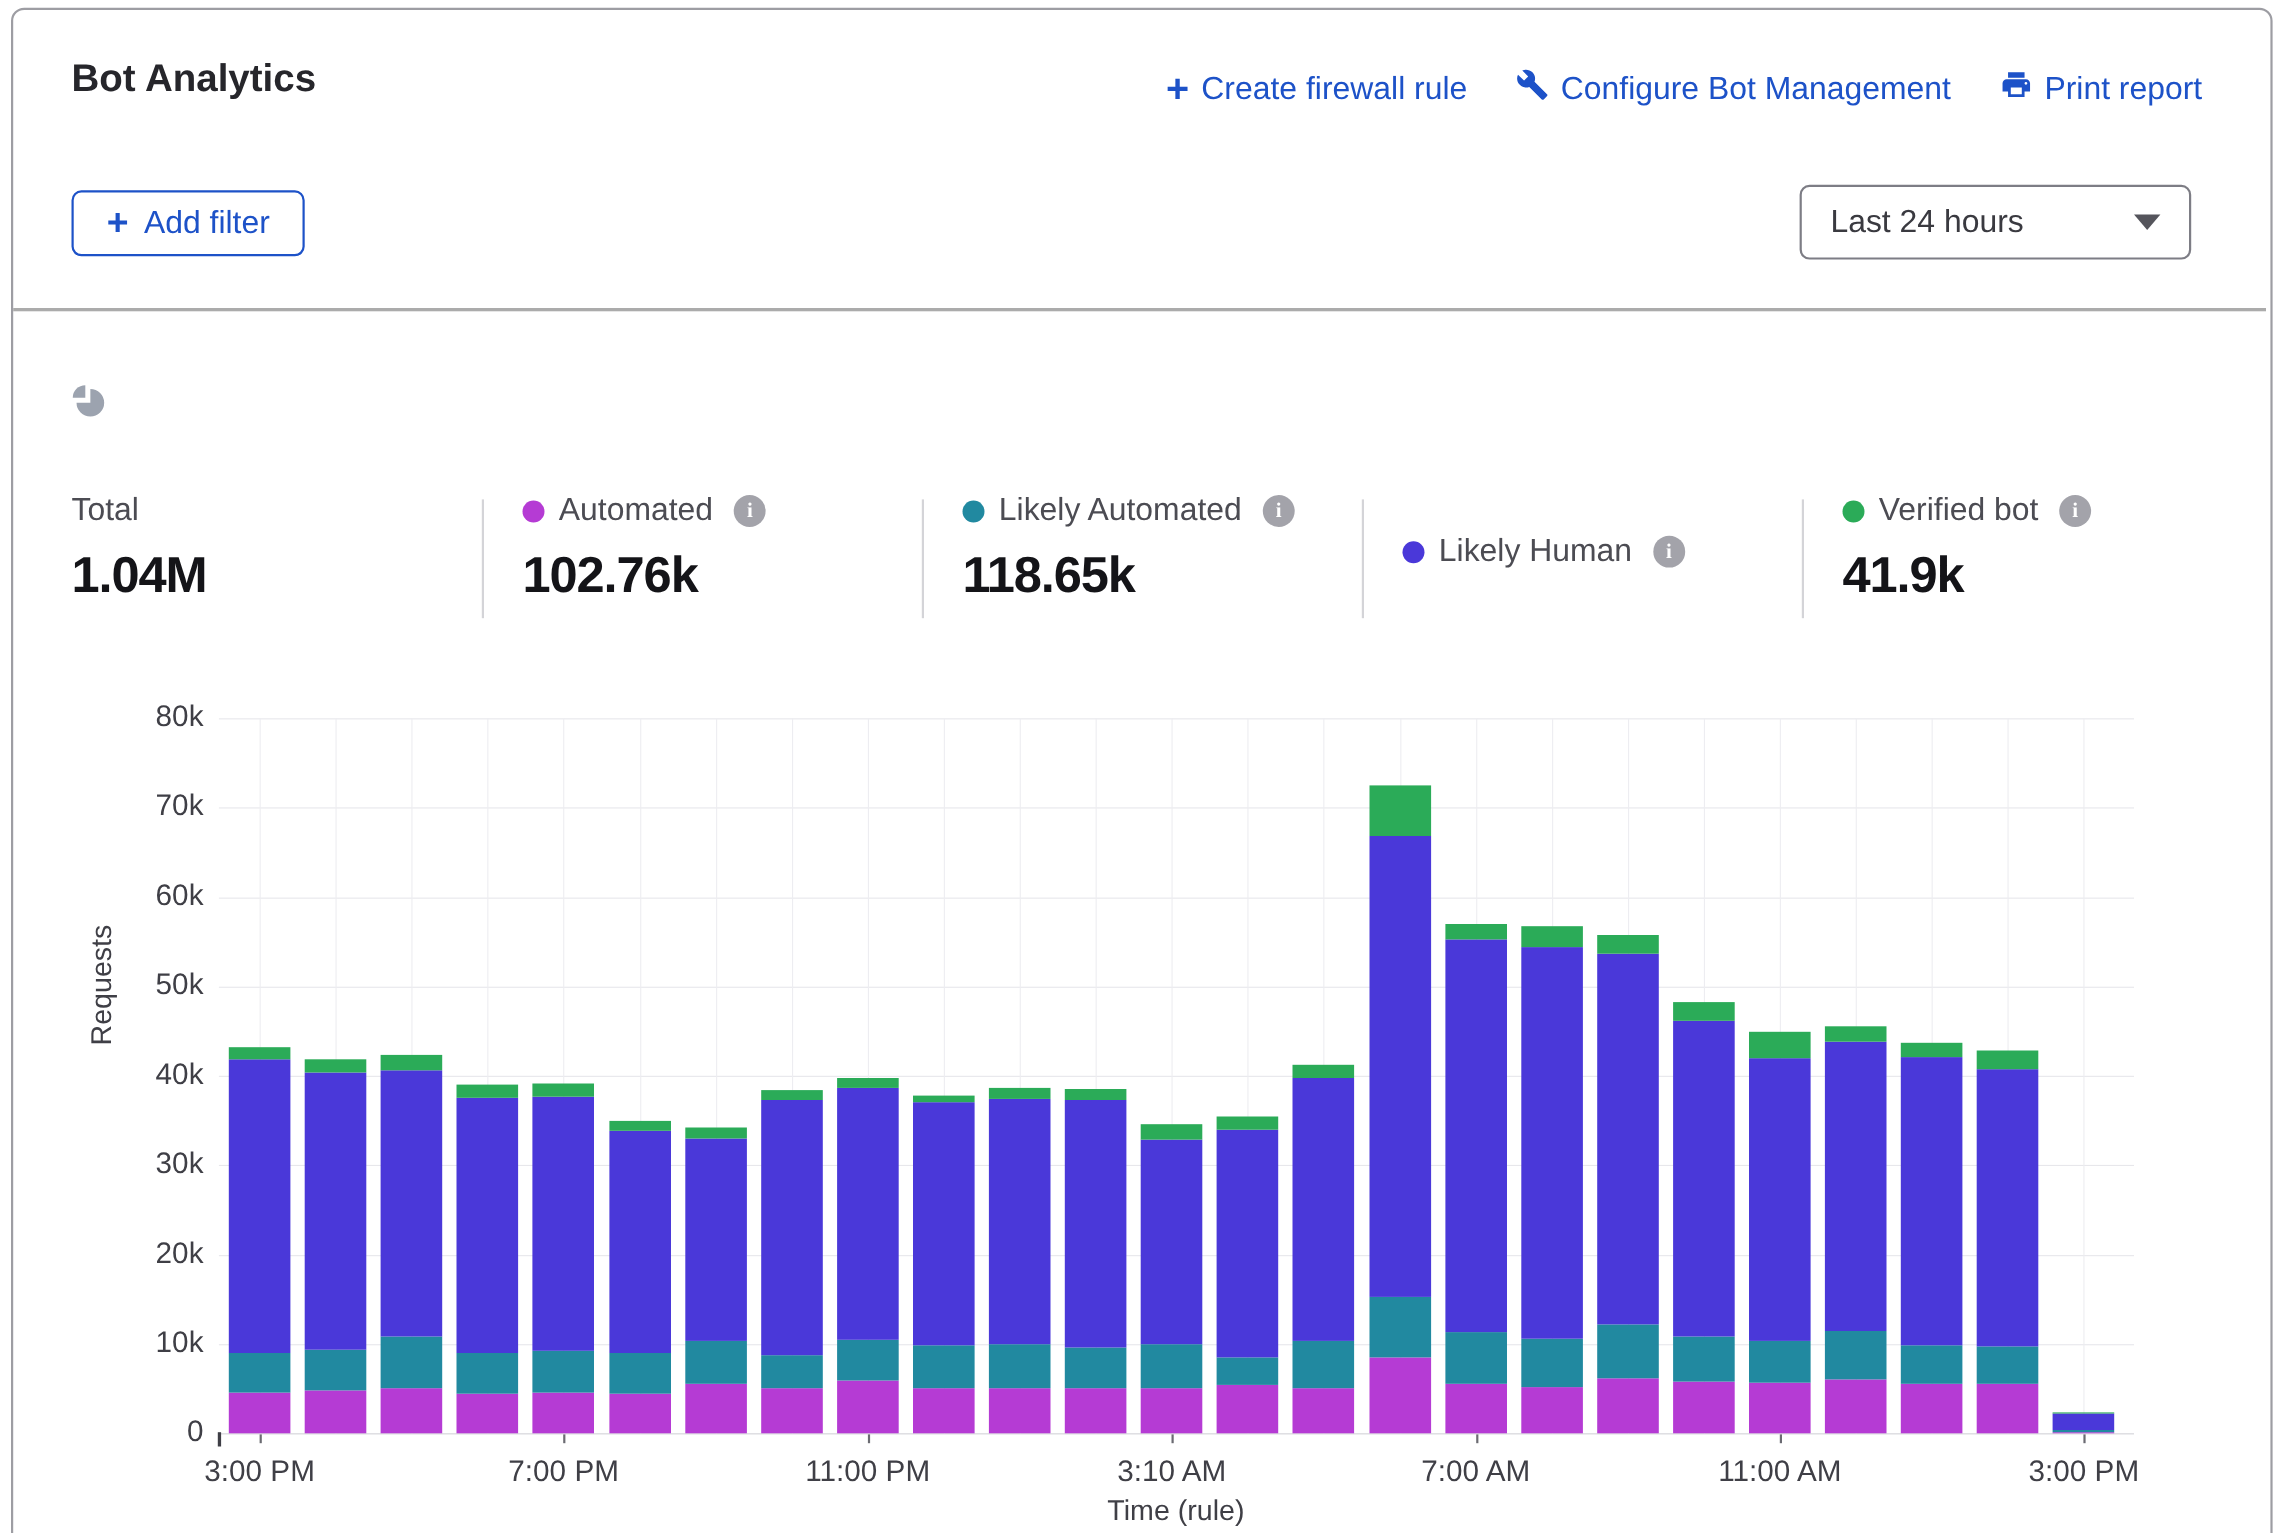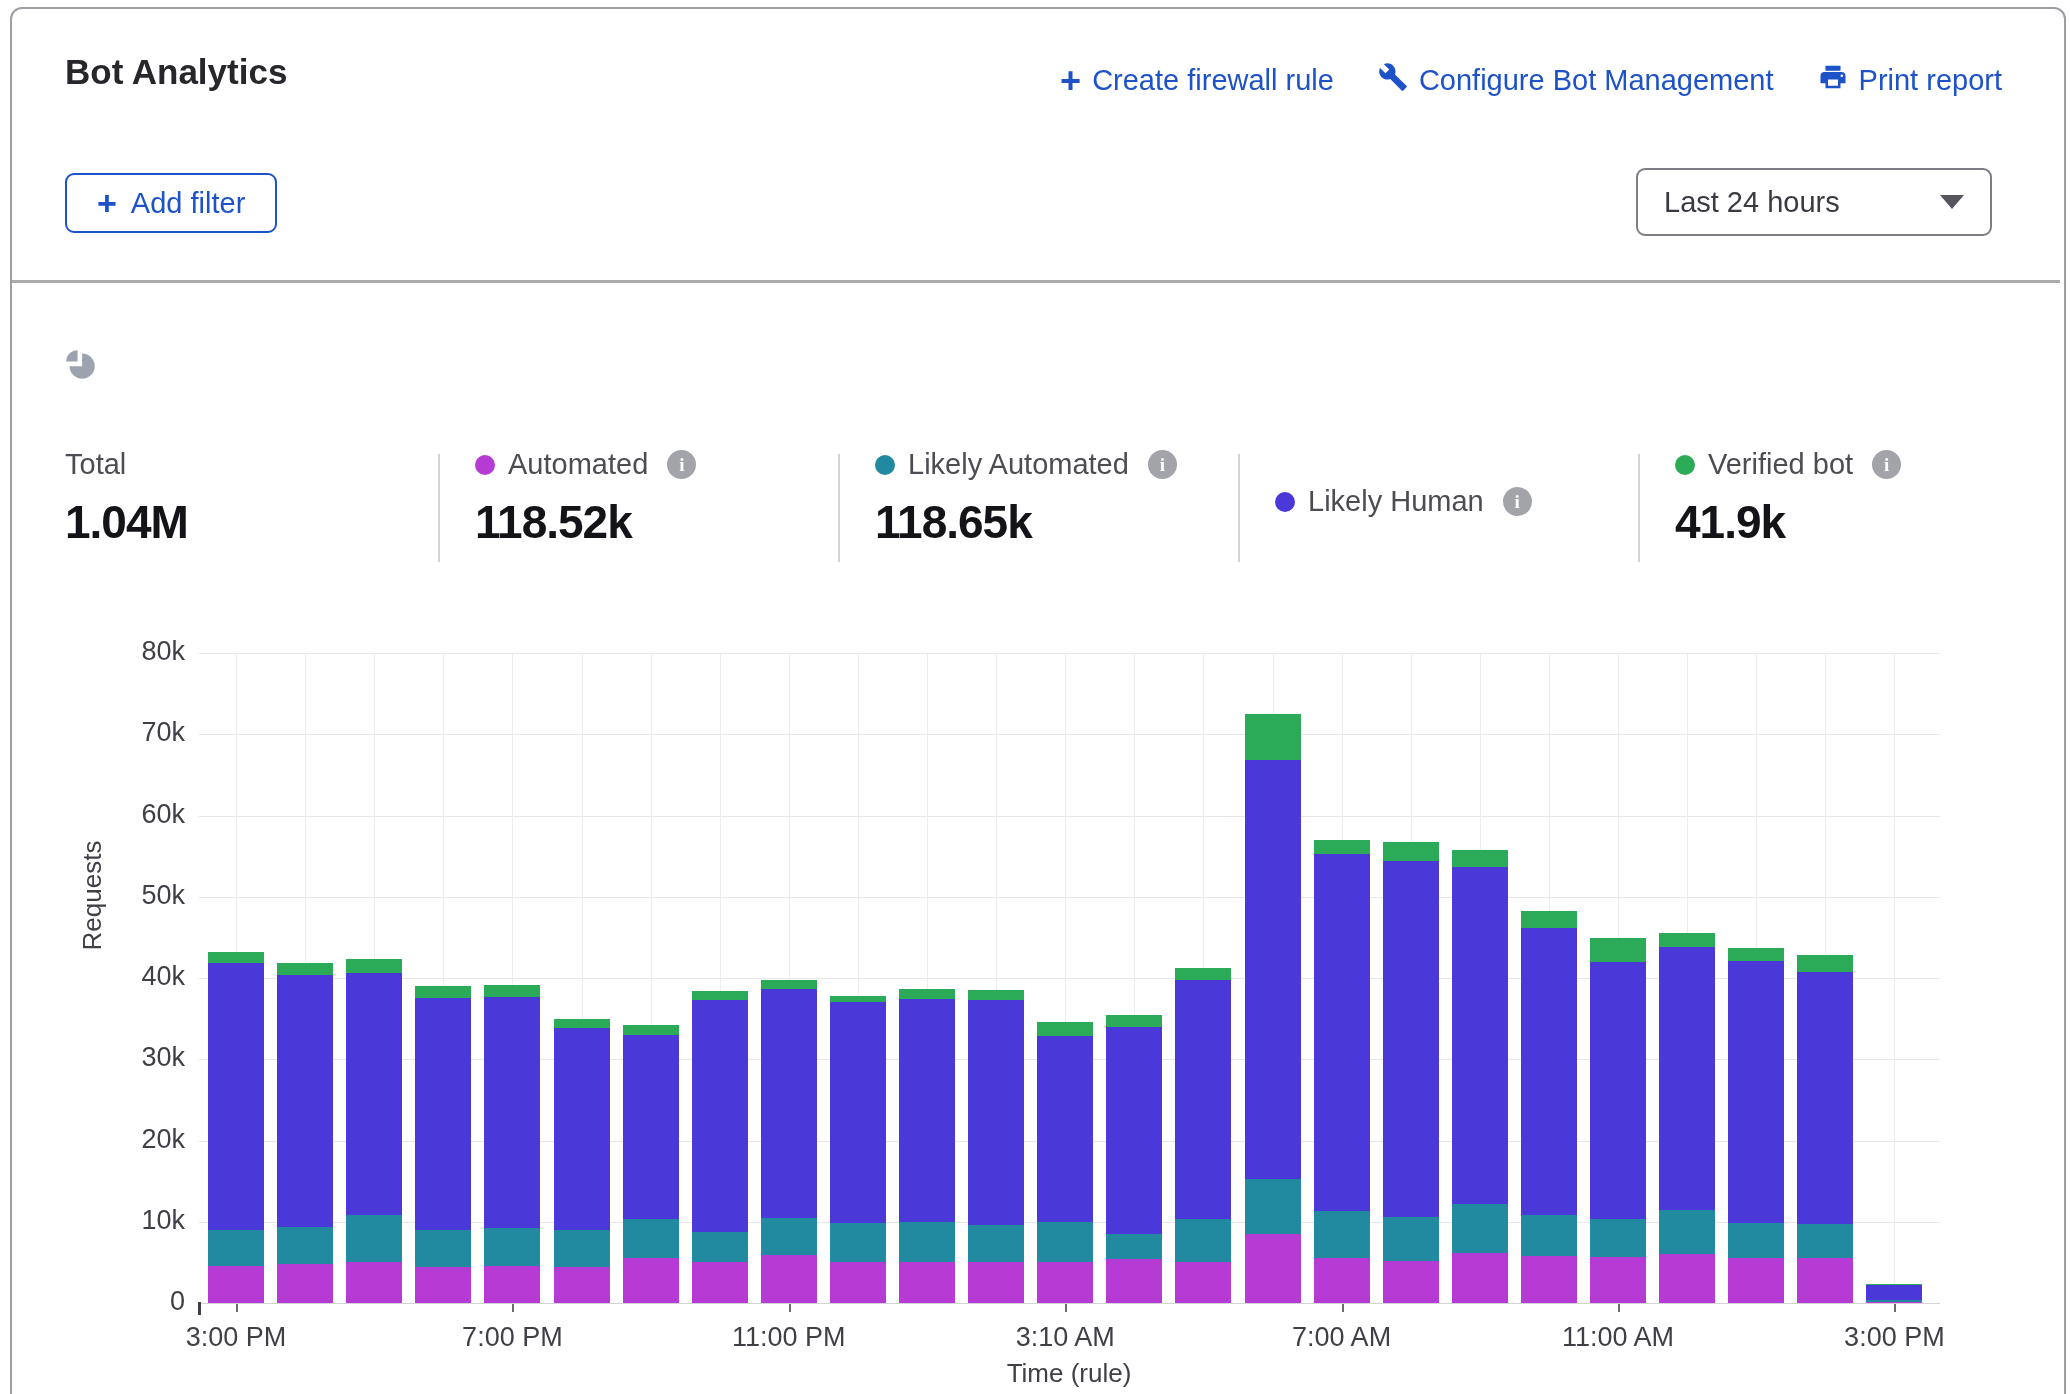--- a/index.html
+++ b/index.html
@@ -104,21 +104,21 @@
       </div>
     <div class="value">1.04M</div>
   </div>
   <div class="stat-divider" style="left:438px;"></div>
   <div class="stat" style="left:475px;">
     <div class="label-row">
       <span class="dot" style="background: rgb(181, 59, 212);"></span>
       <span>Automated</span>
       <span class="info-icon">i</span>
     </div>
-    <div class="value">118.52k</div>
+    <div class="value">102.76k</div>
   </div>
   <div class="stat-divider" style="left:838px;"></div>
   <div class="stat" style="left:875px;">
     <div class="label-row">
       <span class="dot" style="background: rgb(33, 137, 160);"></span>
       <span>Likely Automated</span>
       <span class="info-icon">i</span>
     </div>
     <div class="value">118.65k</div>
   </div>

